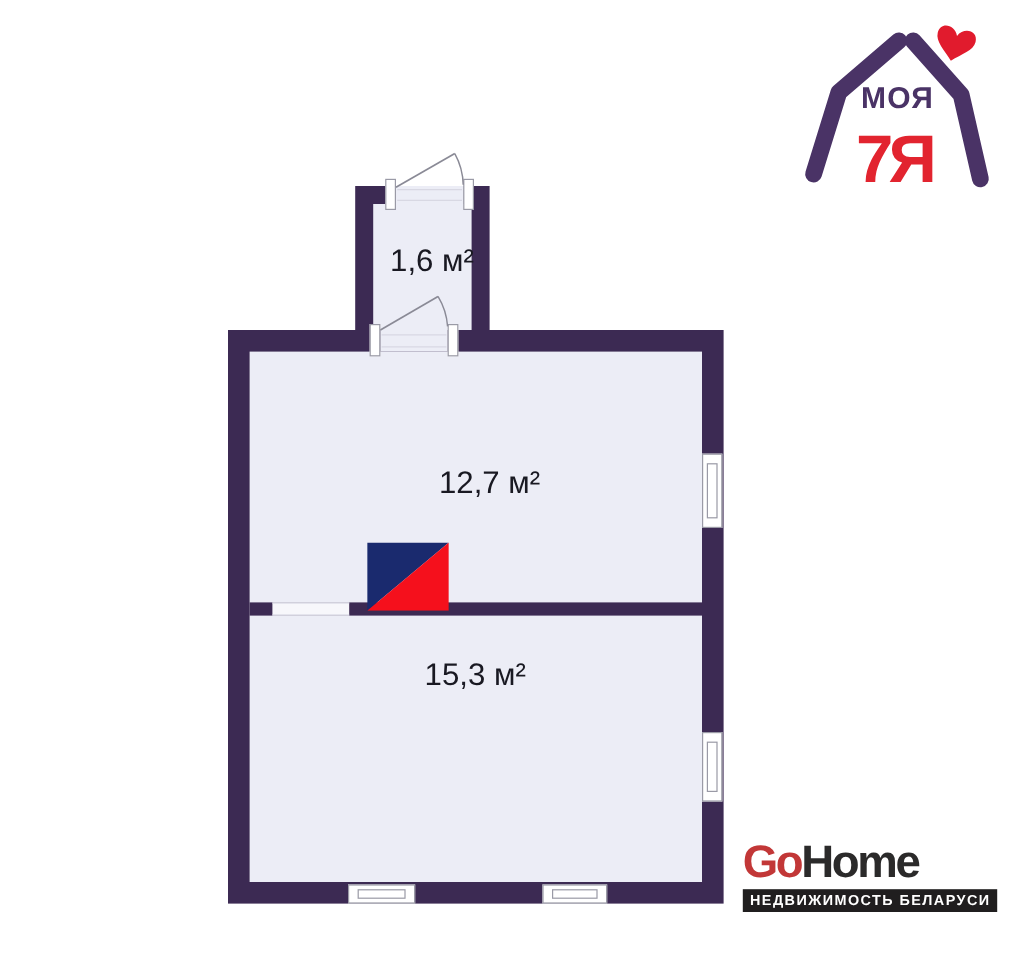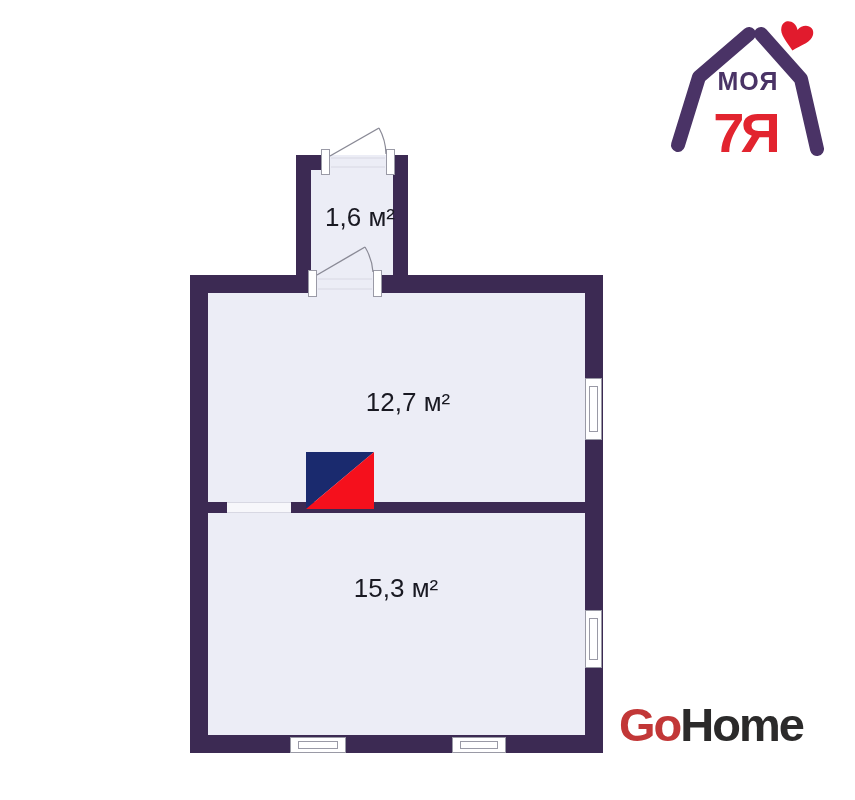--- a/index.html
+++ b/index.html
@@ -30,21 +30,21 @@
   .window{position:absolute;background:#ffffff;border:1px solid var(--frame);box-sizing:border-box;}
   .window .inner{position:absolute;border:1px solid var(--frame);background:#ffffff;}
   .window.v .inner{left:3px;right:3px;top:7px;bottom:7px;}
   .window.h .inner{left:7px;right:7px;top:3px;bottom:3px;}
   .overlay{position:absolute;left:0;top:0;pointer-events:none;}
   
   .moya-logo{position:absolute;left:650px;top:12px;width:215px;height:170px;}
   
   .gohome{position:absolute;left:619px;top:700px;width:210px;}
   .gohome-wordmark{
-    font-size:47px;font-weight:700;letter-spacing:-2px;line-height:1.05;white-space:nowrap;
+    font-size:38px;font-weight:700;letter-spacing:-2px;line-height:1.05;white-space:nowrap;
   }
   .gohome-go{color:var(--gohomeRed);}
   .gohome-home{color:var(--gohomeDark);}
   .gohome-bar{
     display:inline-block;background:var(--taglineBg);color:var(--taglineText);
     font-size:12px;font-weight:700;letter-spacing:1.2px;padding:2px 6px 3px 6px;
     margin-top:1px;white-space:nowrap;
   }
 </style>
 </head>
@@ -91,26 +91,27 @@
     <path d="M331,158 H385 M331,167 H385" style="stroke:var(--faint);stroke-width:1;fill:none;"></path>
     <path d="M318,279 H372 M318,289 H372" style="stroke:var(--faint);stroke-width:1;fill:none;"></path>
     <path d="M330,156 L379,128" style="stroke:var(--line);stroke-width:1.4;fill:none;"></path>
     <path d="M379,128 A56,56 0 0 1 386,154" style="stroke:var(--line);stroke-width:1.2;fill:none;"></path>
     <path d="M317,275 L365,247" style="stroke:var(--line);stroke-width:1.4;fill:none;"></path>
     <path d="M365,247 A56,56 0 0 1 373,272" style="stroke:var(--line);stroke-width:1.2;fill:none;"></path>
   </svg>
 
   <div class="area-label" style="left:360px;top:217px;">1,6 м²</div>
   <div class="area-label" style="left:408px;top:402px;text-align:center;">12,7 м²</div>
-  <div class="area-label" style="left:396px;top:588px;">15,3 м²</div>
+  <div class="area-label" style="left:396px;top:562px;">15,3 м²</div>
 </div>
 
 <svg class="moya-logo" viewBox="0 0 215 170">
   <polyline points="28,133 49,65 99,22" style="fill:none;stroke:var(--logoPurple);stroke-width:14;stroke-linecap:round;stroke-linejoin:round;"></polyline>
   <polyline points="111,22 151,67 167,137" style="fill:none;stroke:var(--logoPurple);stroke-width:14;stroke-linecap:round;stroke-linejoin:round;"></polyline>
   <path transform="translate(146,24) rotate(14) scale(1.25)" d="M0,-5 C-3,-12 -13,-12 -13,-4 C-13,2 -6,6 0,12 C6,6 13,2 13,-4 C13,-12 3,-12 0,-5 Z" style="fill:var(--heartRed);"></path>
   <text x="98" y="78" text-anchor="middle" style="fill:var(--logoPurple);font-family:'Liberation Sans',sans-serif;font-weight:800;font-size:25px;letter-spacing:1px;">МОЯ</text>
   <text x="95" y="140" text-anchor="middle" style="fill:var(--logoRed);font-family:'Liberation Sans',sans-serif;font-weight:800;font-size:56px;letter-spacing:-4px;">7Я</text>
 </svg>
 
 <div class="gohome">
   <div class="gohome-wordmark"><span class="gohome-go">Go</span><span class="gohome-home">Home</span></div>
+  <div class="gohome-bar">НЕДВИЖИМОСТЬ БЕЛАРУСИ</div>
 </div>
 
 </body></html>

